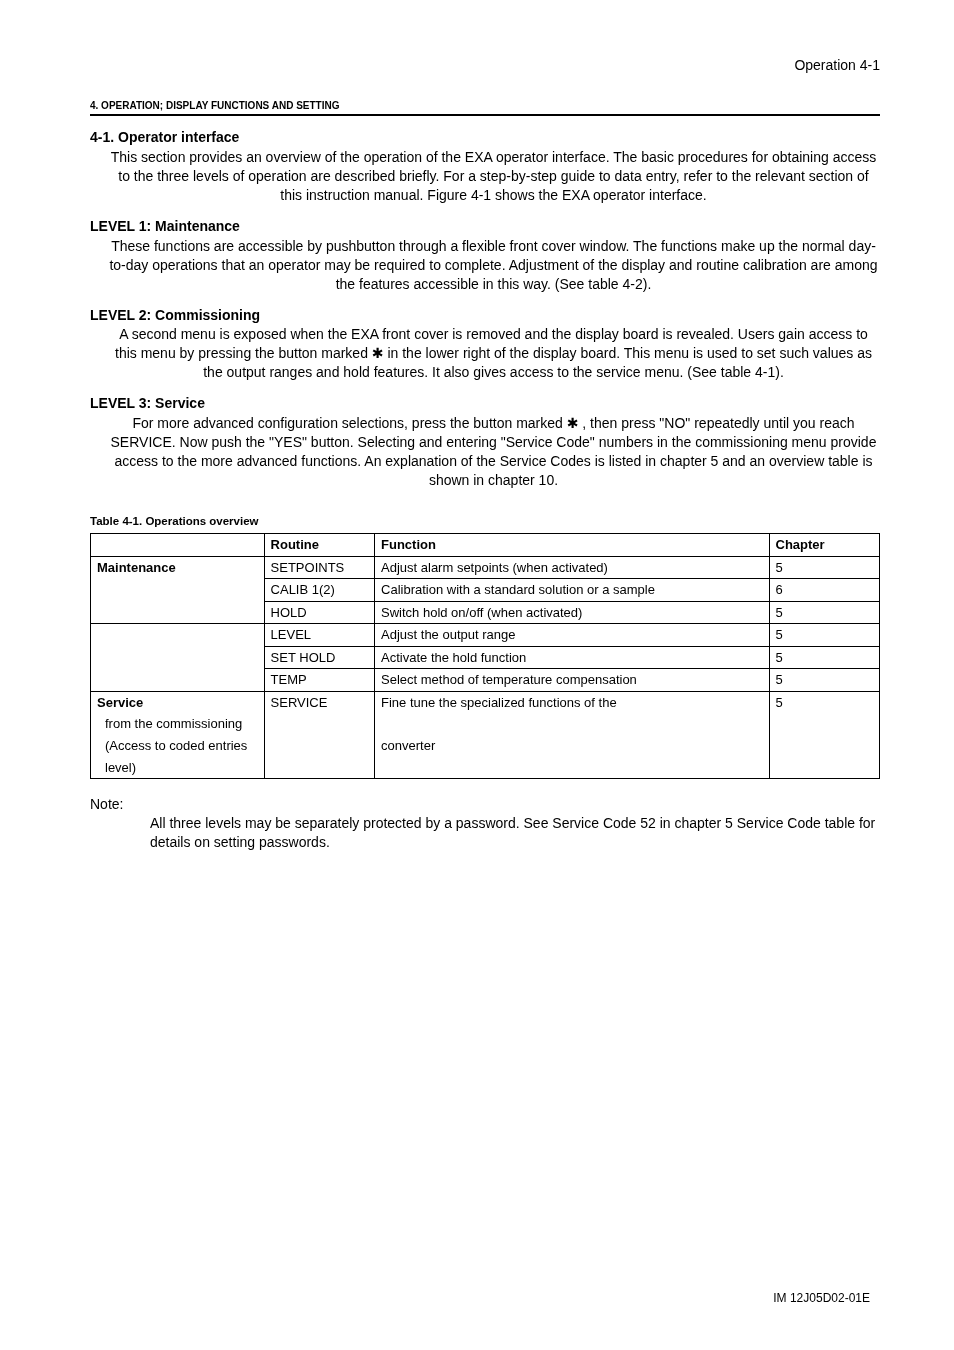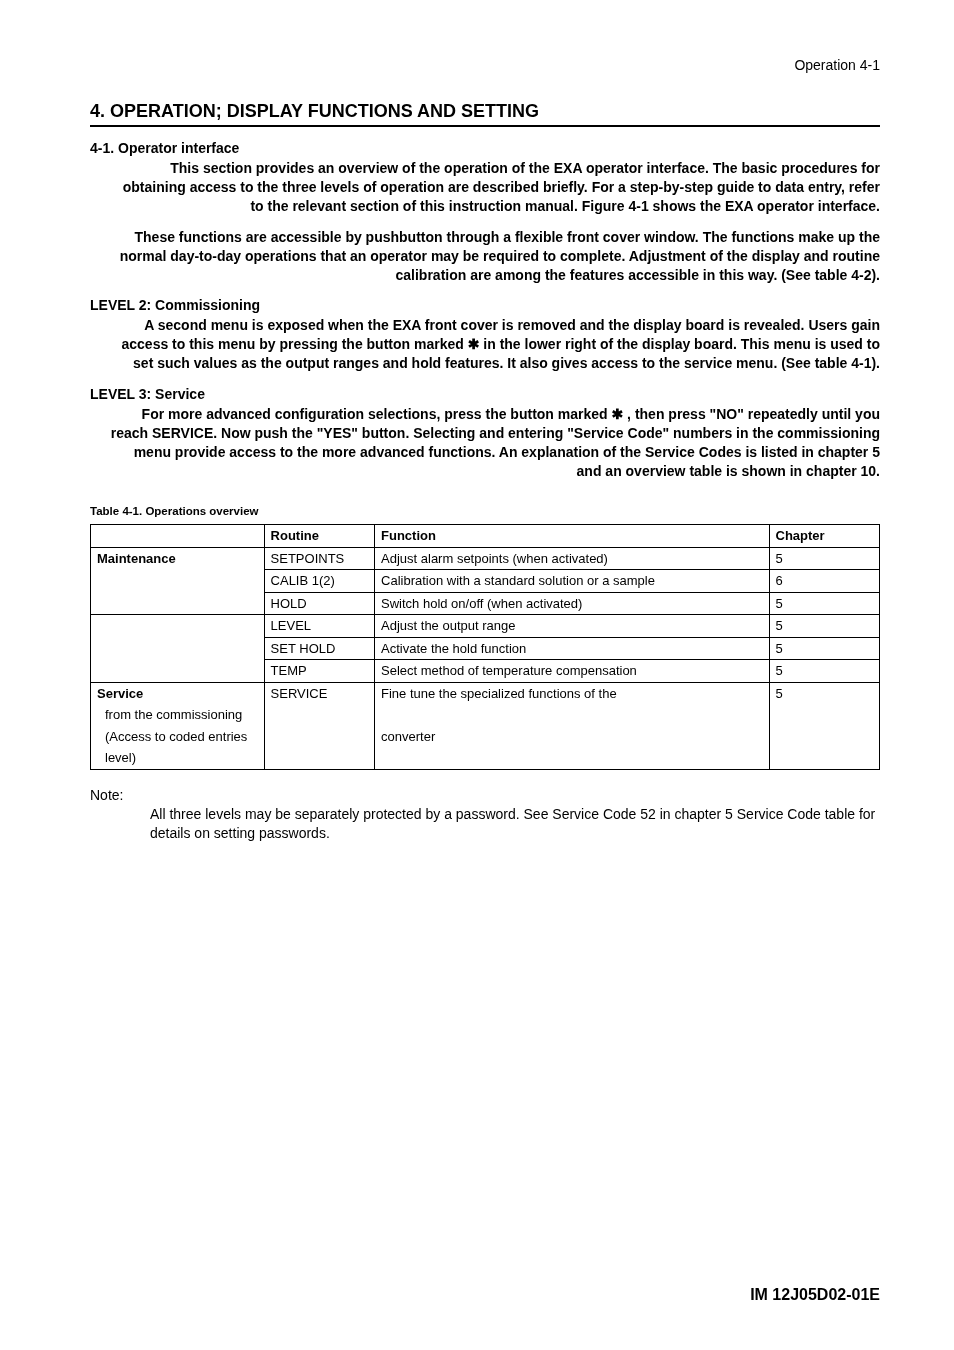--- a/index.html
+++ b/index.html
@@ -18,36 +18,35 @@
     font-size: 14px;
     line-height: 1.35;
   }
   .header-right {
     text-align: right;
     font-size: 14px;
     margin-bottom: 24px;
   }
   .section-title {
     font-weight: bold;
-    font-size: 18px;
+    font-size: 10px;
     margin-bottom: 2px;
   }
   .rule {
     border-bottom: 2px solid #000;
     margin-bottom: 10px;
   }
   .subheading {
     font-weight: bold;
     margin-top: 12px;
     margin-bottom: 1px;
   }
   .para {
     margin: 0 0 12px 17px;
-    text-align: right;
-    font-weight: bold;
+    text-align: center;
   }
   .table-caption {
     font-weight: bold;
     font-size: 11.5px;
     margin-top: 24px;
     margin-bottom: 4px;
   }
   table.ops {
     border-collapse: collapse;
     width: 100%;
@@ -73,38 +72,38 @@
   .no-bottom { border-bottom: none !important; }
   .note-block {
     margin-top: 16px;
     font-size: 14px;
   }
   .note-label { display: block; margin-bottom: 0; }
   .note-text { margin-left: 60px; display: block; }
   .footer {
     position: absolute;
     bottom: 44px;
-    right: 74px;
-    font-size: 16px;
-    font-weight: bold;
+    right: 84px;
+    font-size: 12px;
   }
 </style>
 </head>
 <body>
 
 <div class="page">
 
   <div class="header-right">Operation 4-1</div>
 
   <div class="section-title">4. OPERATION; DISPLAY FUNCTIONS AND SETTING</div>
   <div class="rule"></div>
 
   <div class="subheading">4-1. Operator interface</div>
   <p class="para">This section provides an overview of the operation of the EXA operator interface. The basic procedures for obtaining access to the three levels of operation are described briefly. For a step-by-step guide to data entry, refer to the relevant section of this instruction manual. Figure 4-1 shows the EXA operator interface.</p>
 
+  <div class="subheading">LEVEL 1: Maintenance</div>
   <p class="para">These functions are accessible by pushbutton through a flexible front cover window. The functions make up the normal day-to-day operations that an operator may be required to complete. Adjustment of the display and routine calibration are among the features accessible in this way. (See table 4-2).</p>
 
   <div class="subheading">LEVEL 2: Commissioning</div>
   <p class="para">A second menu is exposed when the EXA front cover is removed and the display board is revealed. Users gain access to this menu by pressing the button marked ✱ in the lower right of the display board. This menu is used to set such values as the output ranges and hold features. It also gives access to the service menu. (See table 4-1).</p>
 
   <div class="subheading">LEVEL 3: Service</div>
   <p class="para">For more advanced configuration selections, press the button marked ✱ , then press "NO" repeatedly until you reach SERVICE. Now push the "YES" button. Selecting and entering "Service Code" numbers  in the commissioning menu provide access to the more advanced functions. An explanation of the Service Codes is listed in chapter 5 and an overview table is shown in chapter 10.</p>
 
   <div class="table-caption">Table 4-1. Operations overview</div>
   <table class="ops">

